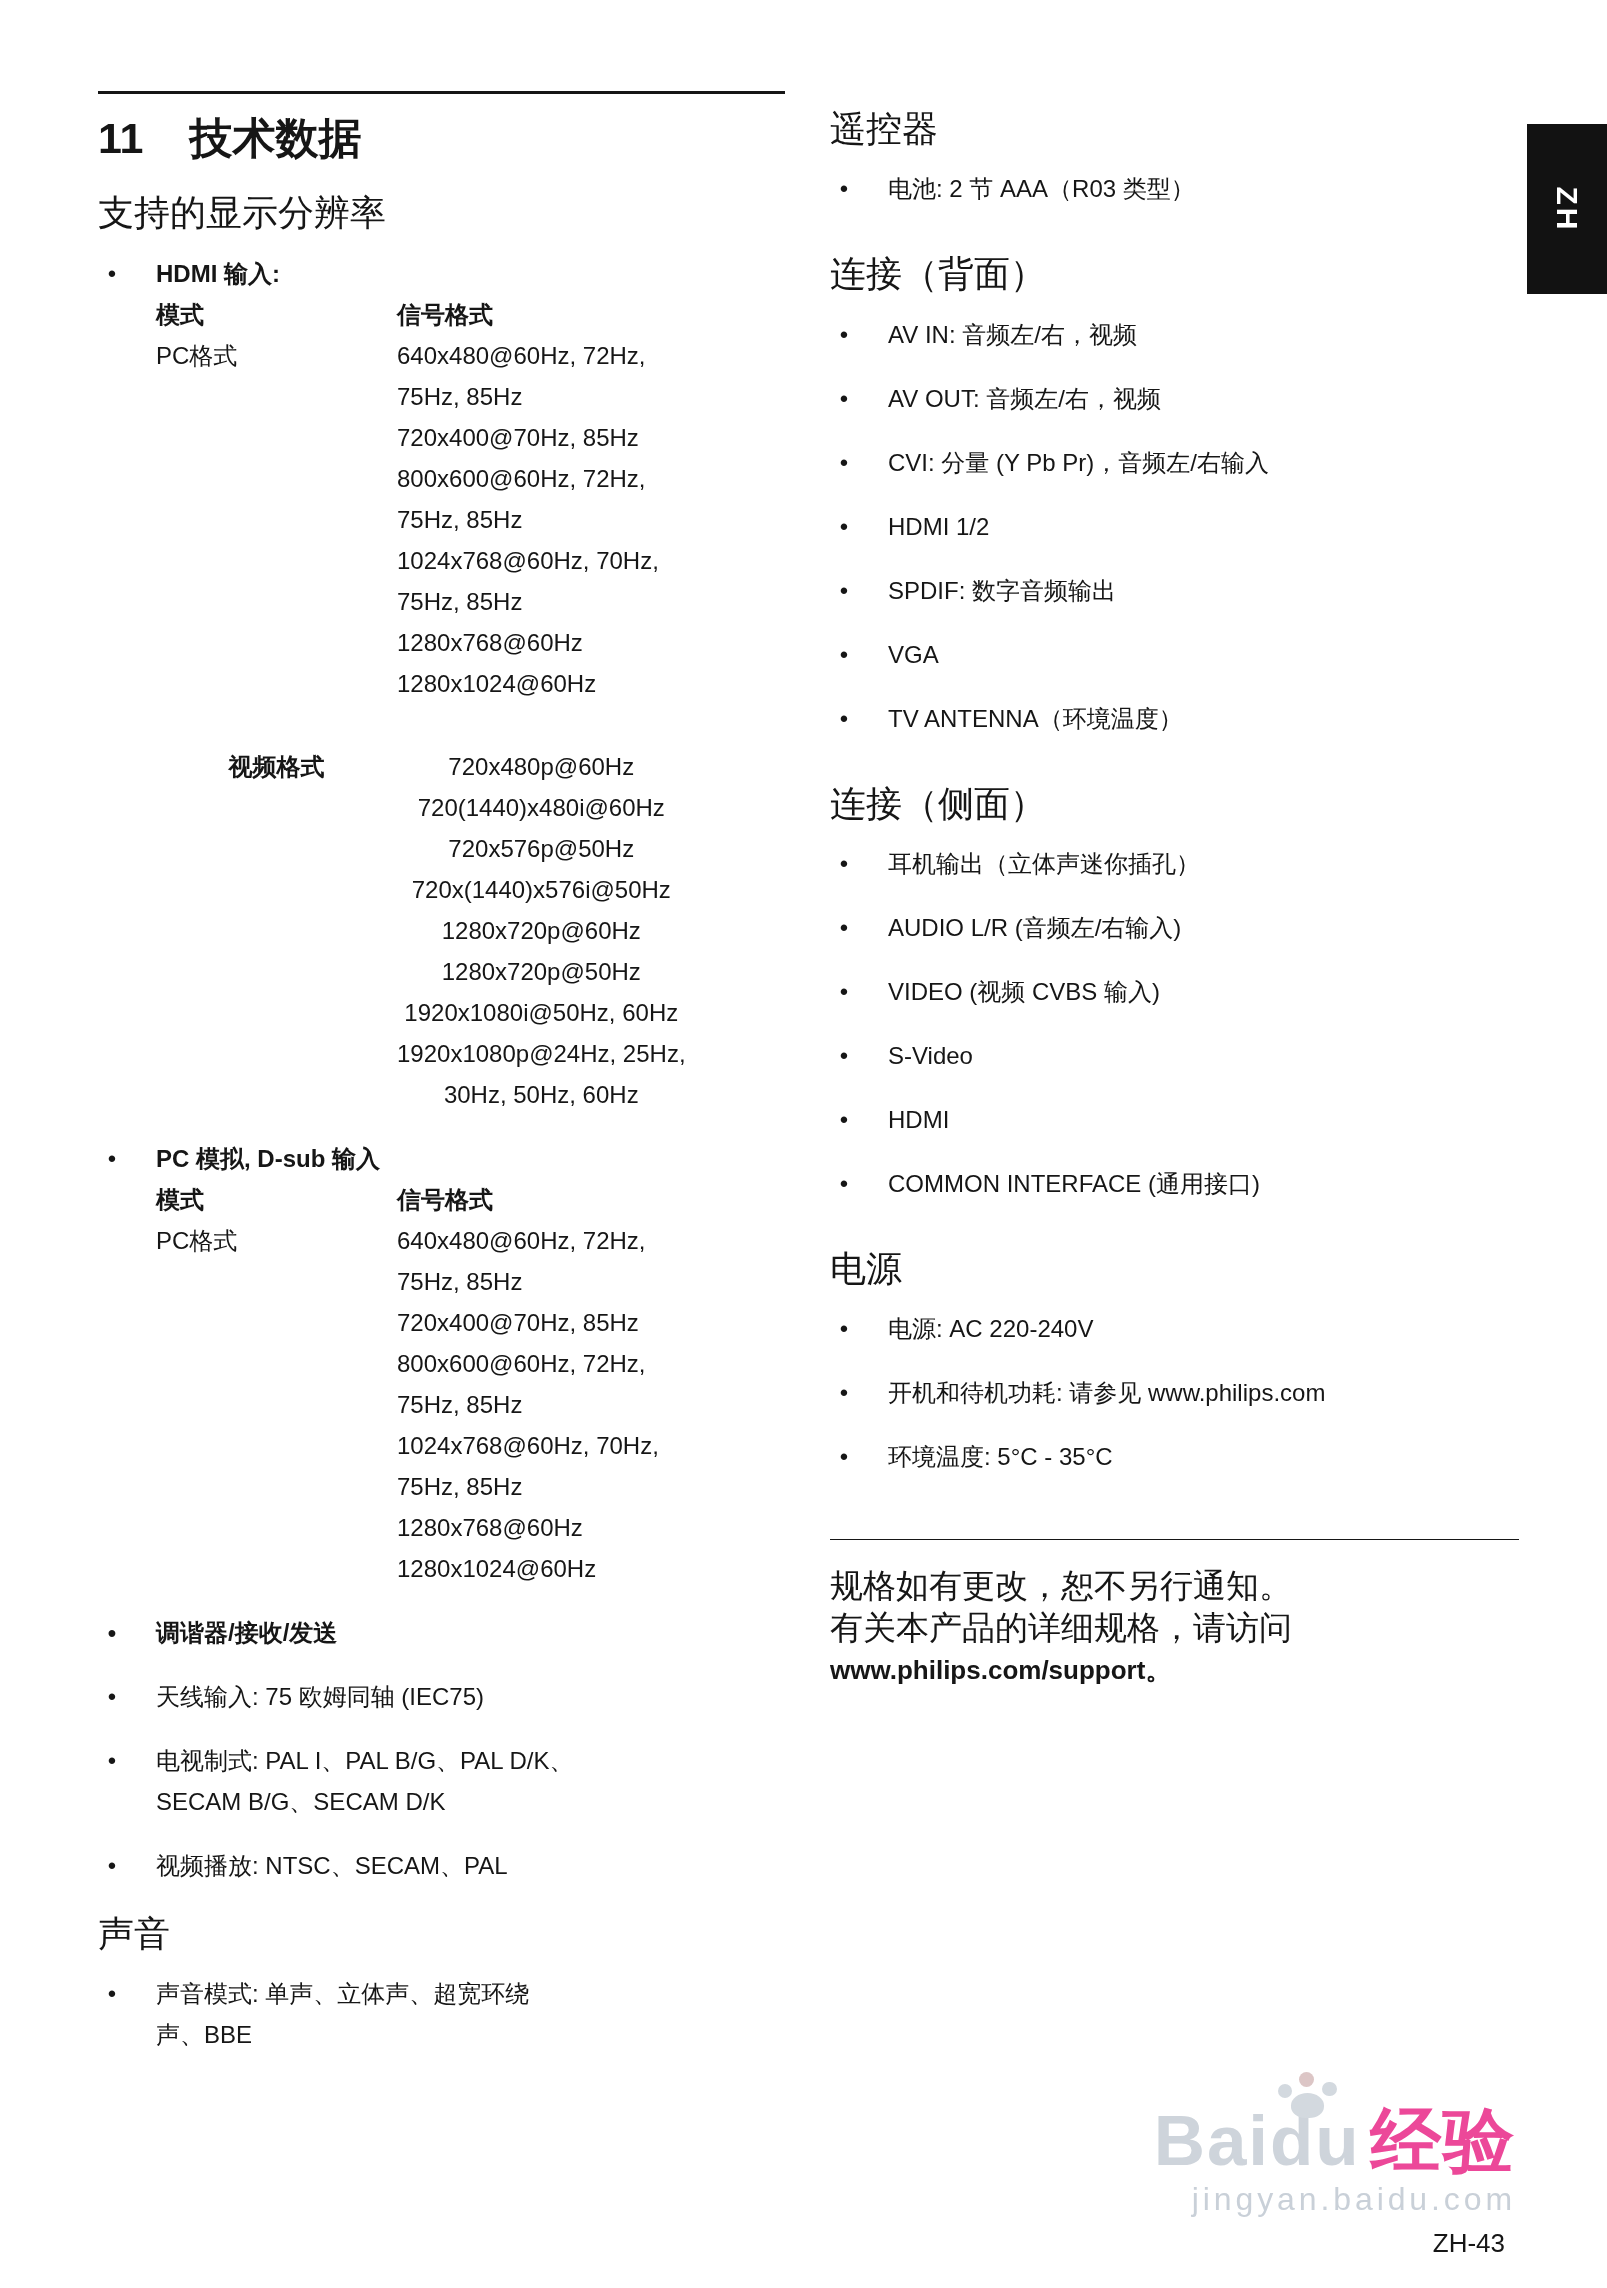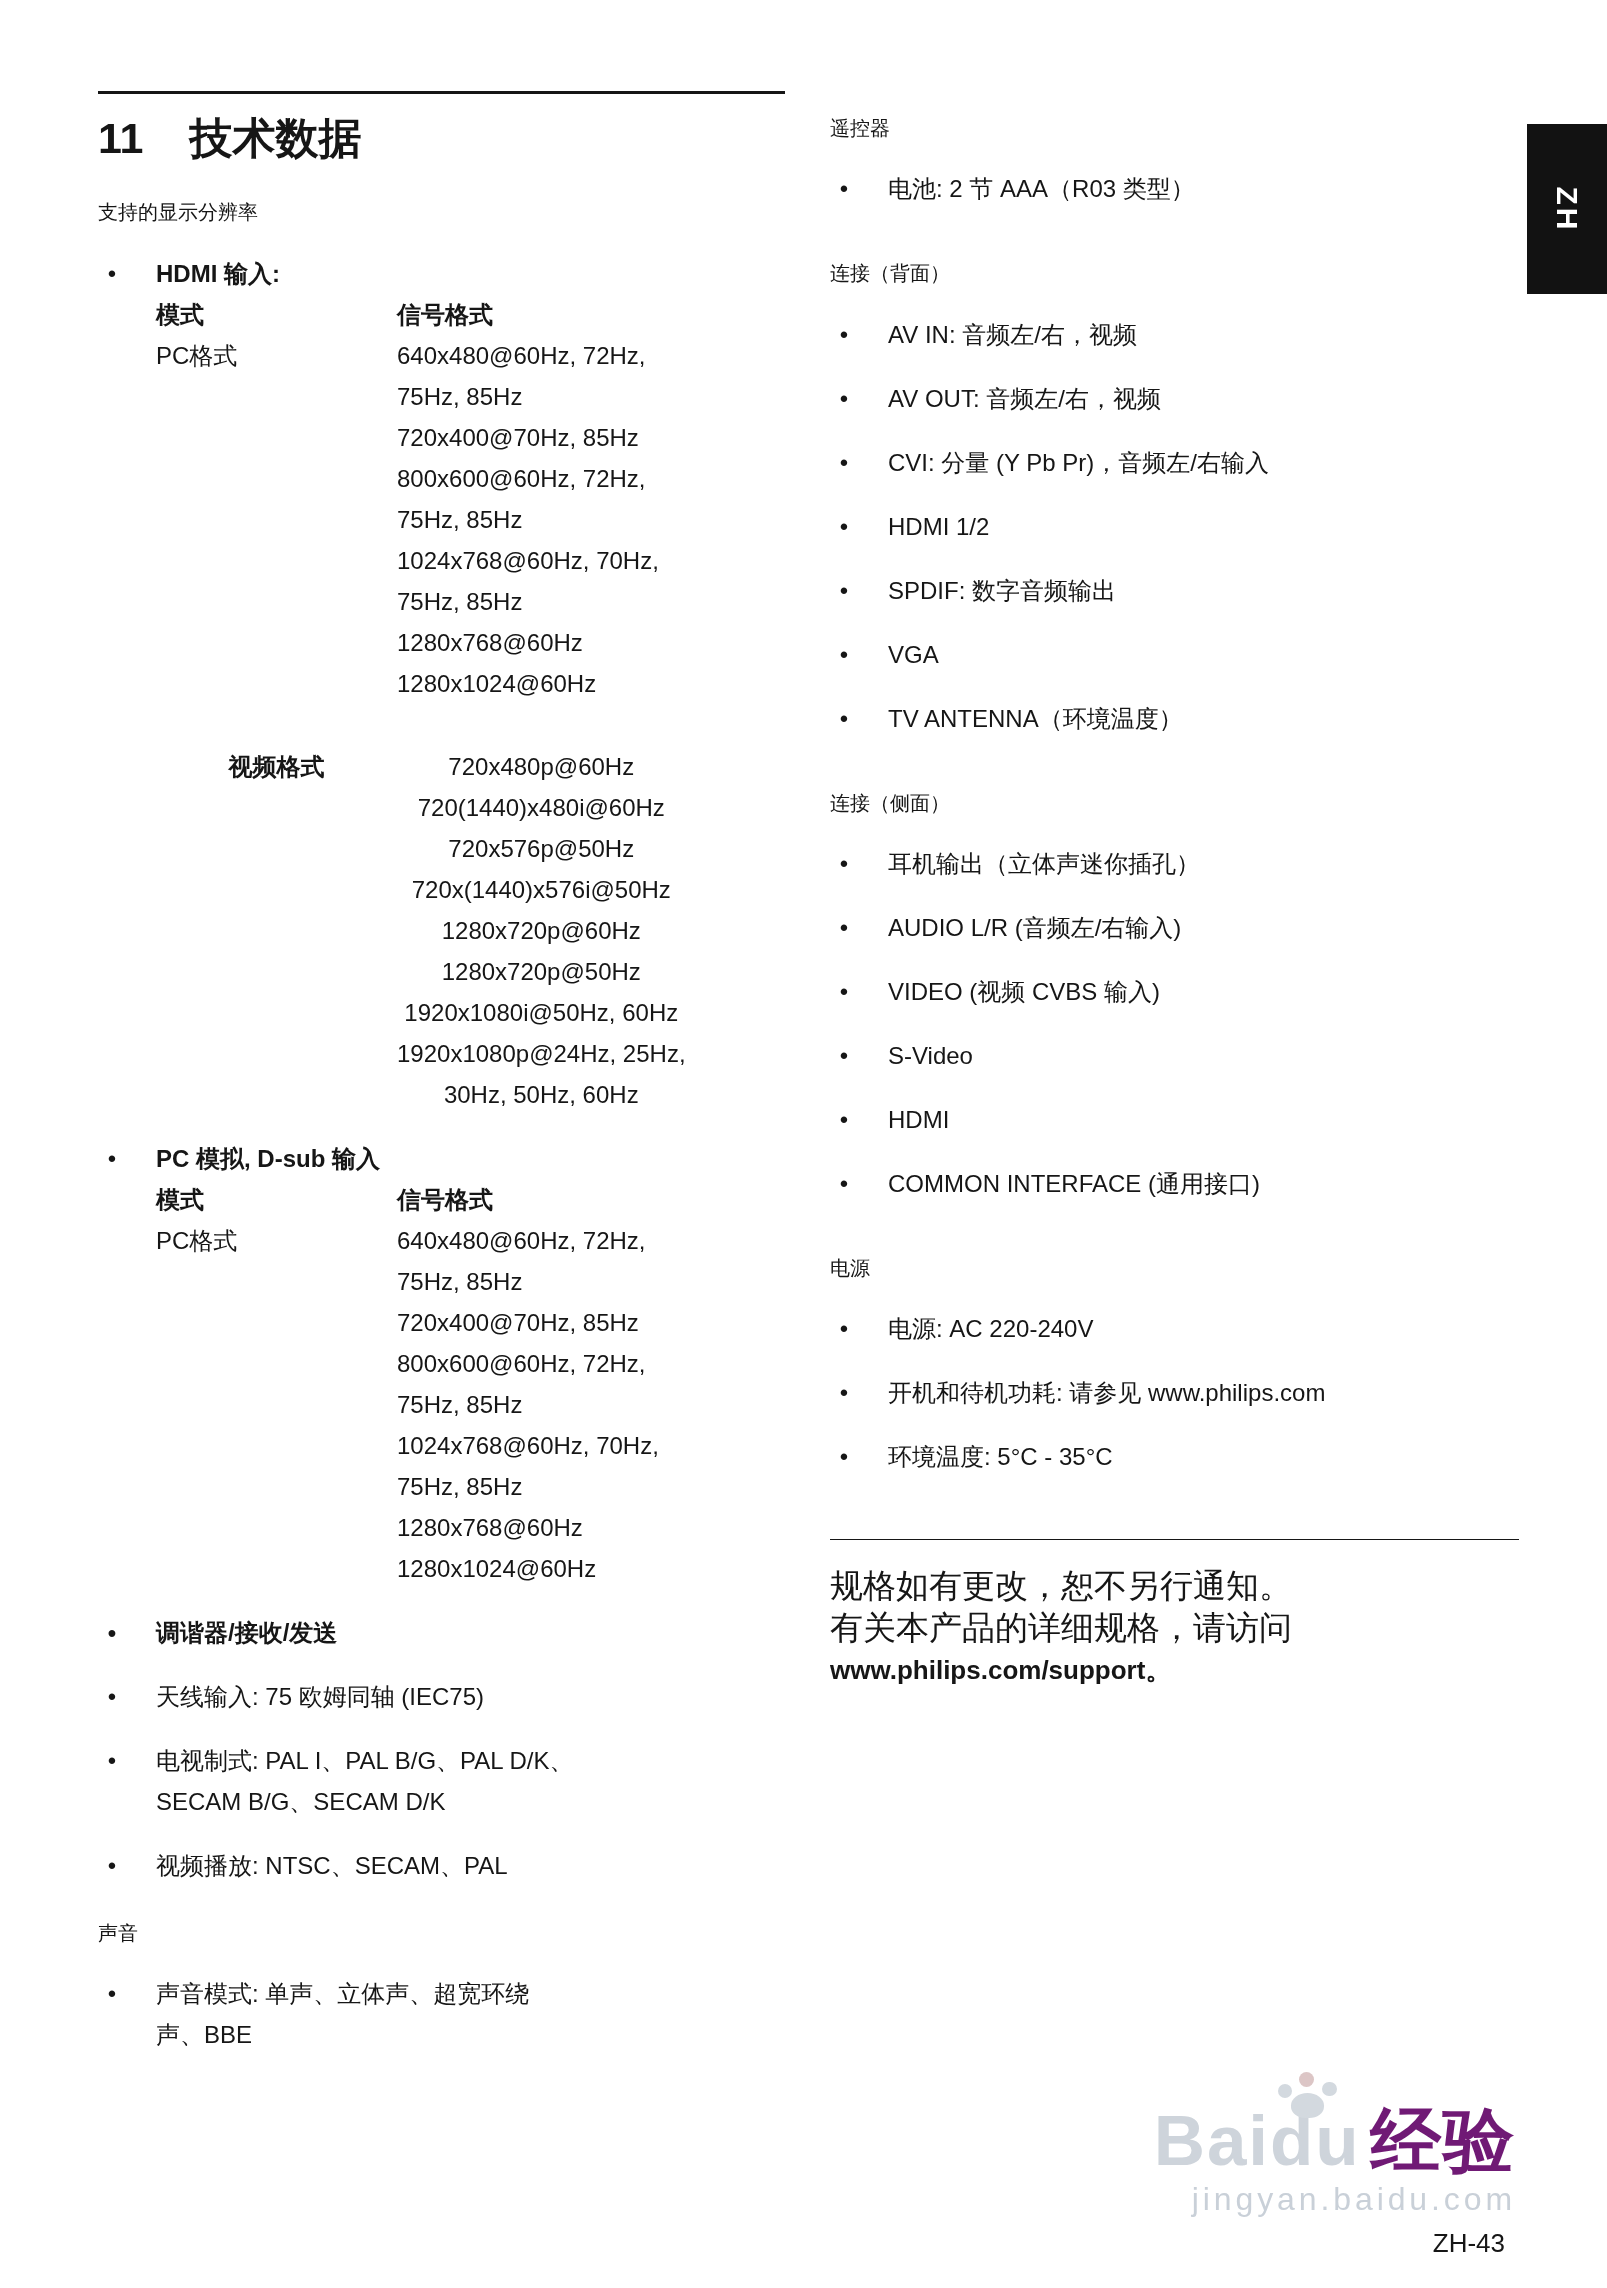--- a/index.html
+++ b/index.html
@@ -18,21 +18,21 @@
   
   .col-left  { position:absolute; left:98px; top:91px;  width:687px; }
   .col-right { position:absolute; left:830px; top:108px; width:689px; }
 
   
   .chapter-rule { height:2.9px; background:#161616; margin-bottom:17.4px; }
   .chapter-title { font-size:43px; line-height:54px; font-weight:700; margin-bottom:25px; }
   .chapter-num { display:inline-block; margin-right:46px; }
 
   
-  h2.section { font-size:20px; font-weight:400; line-height:41px; margin:27px 0 19.3px; }
+  h2.section { font-size:36px; font-weight:400; line-height:41px; margin:27px 0 19.3px; }
   .col-right h2.section:first-child { margin-top:0; }
   .col-right h2.section { margin-top:44px; }
 
   
   ul.bullets { list-style:none; }
   ul.bullets > li { position:relative; padding-left:58px; margin-bottom:23px; }
   ul.bullets > li::before { content:"\2022"; position:absolute; left:9.7px; top:0; }
 
   .pre  { white-space:pre-line; }
   .bold { font-weight:700; }
@@ -63,21 +63,21 @@
     color:#ffffff; font-size:30px; font-weight:700;
     letter-spacing:2.9px; transform:rotate(90deg);
   }
 
   
   .page-number { position:absolute; right:103px; bottom:29px; font-size:26px; line-height:31px; }
 
   
   .watermark { position:absolute; right:92px; bottom:71px; text-align:right; pointer-events:none; }
   .wm-text { font-size:71px; line-height:75px; font-weight:700; color:#ced4db; letter-spacing:1.9px; }
-  .wm-suffix { color:#701a75; margin-left:9.7px; }
+  .wm-suffix { color:#ec4899; margin-left:9.7px; }
   .wm-url { font-size:32px; line-height:35px; color:#c9d0d8; letter-spacing:3.9px; margin-top:3.9px; }
   .wm-paw { position:absolute; right:172px; top:-33px; width:68px; height:54px; }
   .wm-paw .toe, .wm-paw .pad { position:absolute; background:#d3d9df; border-radius:50%; }
   .wm-paw .t1 { width:14.5px; height:14.5px; left:1.9px;  top:13.5px; }
   .wm-paw .t2 { width:15.4px; height:15.4px; left:23px; top:1.9px;  background:#dcc6c6; }
   .wm-paw .t3 { width:14.5px; height:14.5px; left:46px; top:11.6px; }
   .wm-paw .pad { width:33px; height:25px; left:15.4px; top:23px; border-radius:50% 50% 45% 45%; }
 </style>
 </head>
 <body>

